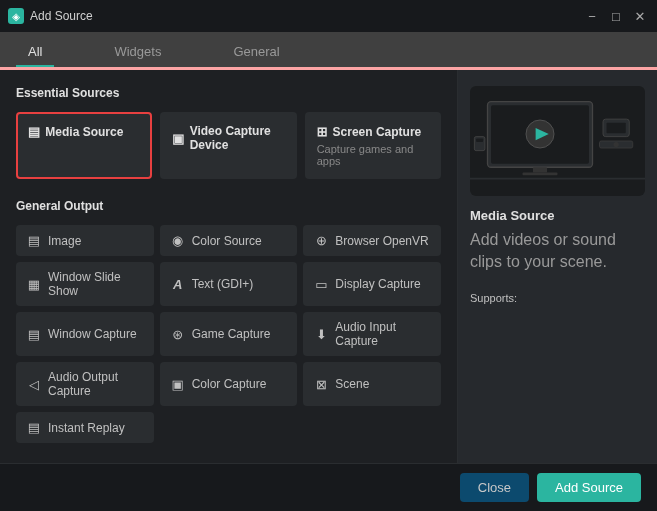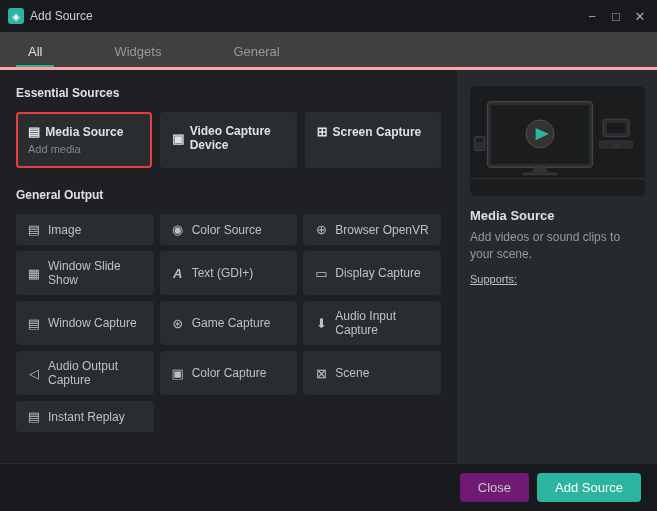--- a/index.html
+++ b/index.html
@@ -194,30 +194,29 @@
       height: 100%;
     }
 
     .info-title {
       font-size: 13px;
       font-weight: 600;
       color: #e0e0e0;
       margin-bottom: 6px;
     }
     .info-desc {
-      font-size: 12px;
+      font-size: 16px;
       color: #999;
-      margin-bottom: 10px;
+      margin-bottom: 18px;
       line-height: 1.4;
     }
     .supports-label {
       font-size: 11px;
       color: #c0c0c0;
       margin-bottom: 0;
-      text-decoration: underline;
     }
     .supports-list {
       list-style: disc;
       padding-left: 18px;
       font-size: 11px;
       color: #999;
       line-height: 1.7;
     }
 
     
@@ -233,21 +232,21 @@
     }
     .btn {
       padding: 7px 18px;
       border-radius: 4px;
       font-size: 13px;
       cursor: pointer;
       border: none;
       font-family: inherit;
     }
     .btn-close {
-      background: #701a75;
+      background: #0c4a6e;
       color: #c8c8c8;
     }
     .btn-add {
       background: #2bb5a0;
       color: #fff;
       font-weight: 500;
     }
   </style>
 </head>
 <body>
@@ -273,35 +272,35 @@
   <div class="left-panel">
 
     <div class="section-title">Essential Sources</div>
     <div class="essential-grid">
 
       <div class="essential-card selected">
         <div class="essential-card-title">
           <span style="font-size:13px;">▤</span>
           <span>Media Source</span>
         </div>
-        <div class="essential-card-sub">Add media</div>
       </div>
 
       <div class="essential-card">
         <div class="essential-card-title">
           <span style="font-size:13px;">▣</span>
           <span>Video Capture Device</span>
         </div>
       </div>
 
       <div class="essential-card">
         <div class="essential-card-title">
           <span style="font-size:13px;">⊞</span>
           <span>Screen Capture</span>
         </div>
+        <div class="essential-card-sub">Capture games and apps</div>
       </div>
 
     </div>
 
     <div class="section-title">General Output</div>
     <div class="general-grid">
 
       <div class="source-item">
         <span class="source-icon">▤</span>
         <span>Image</span>

